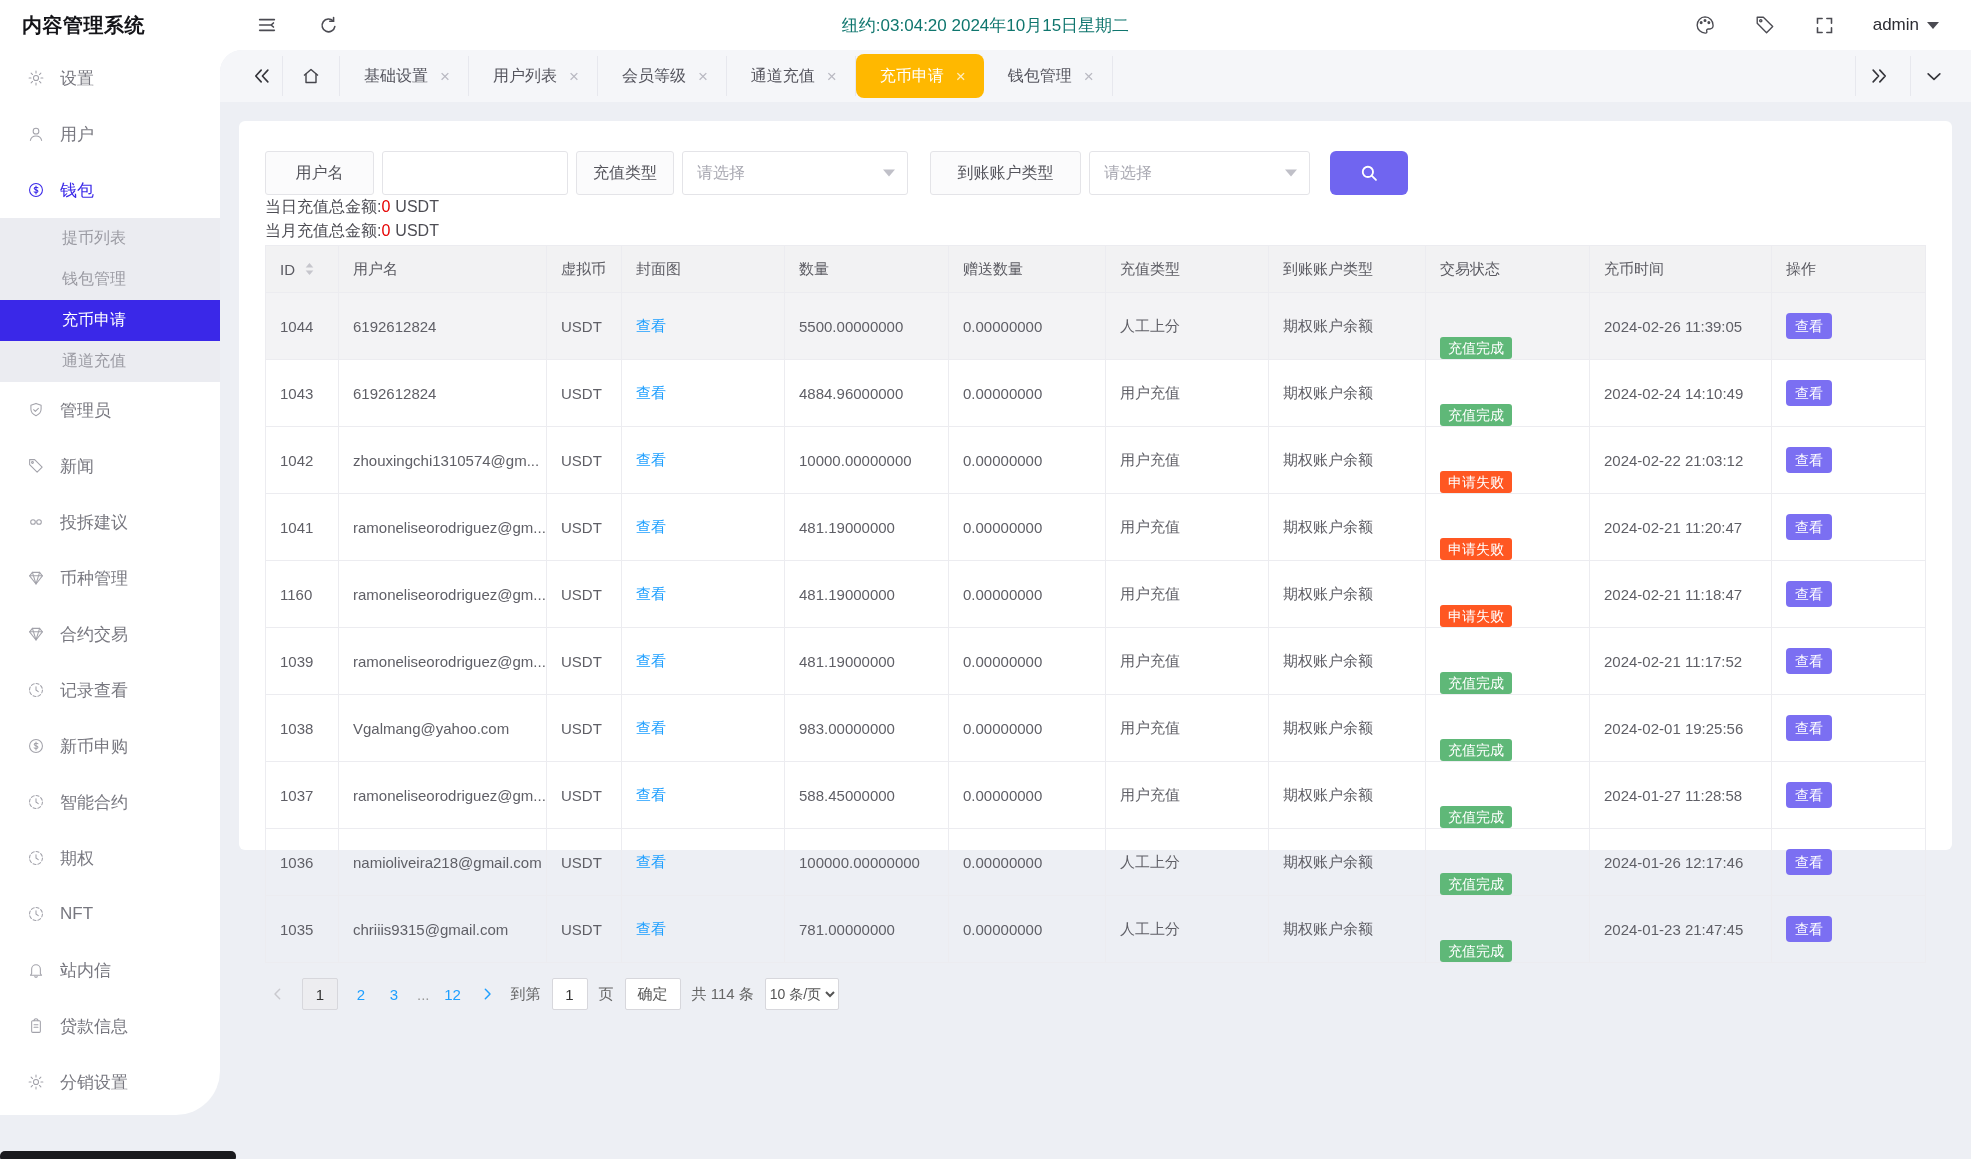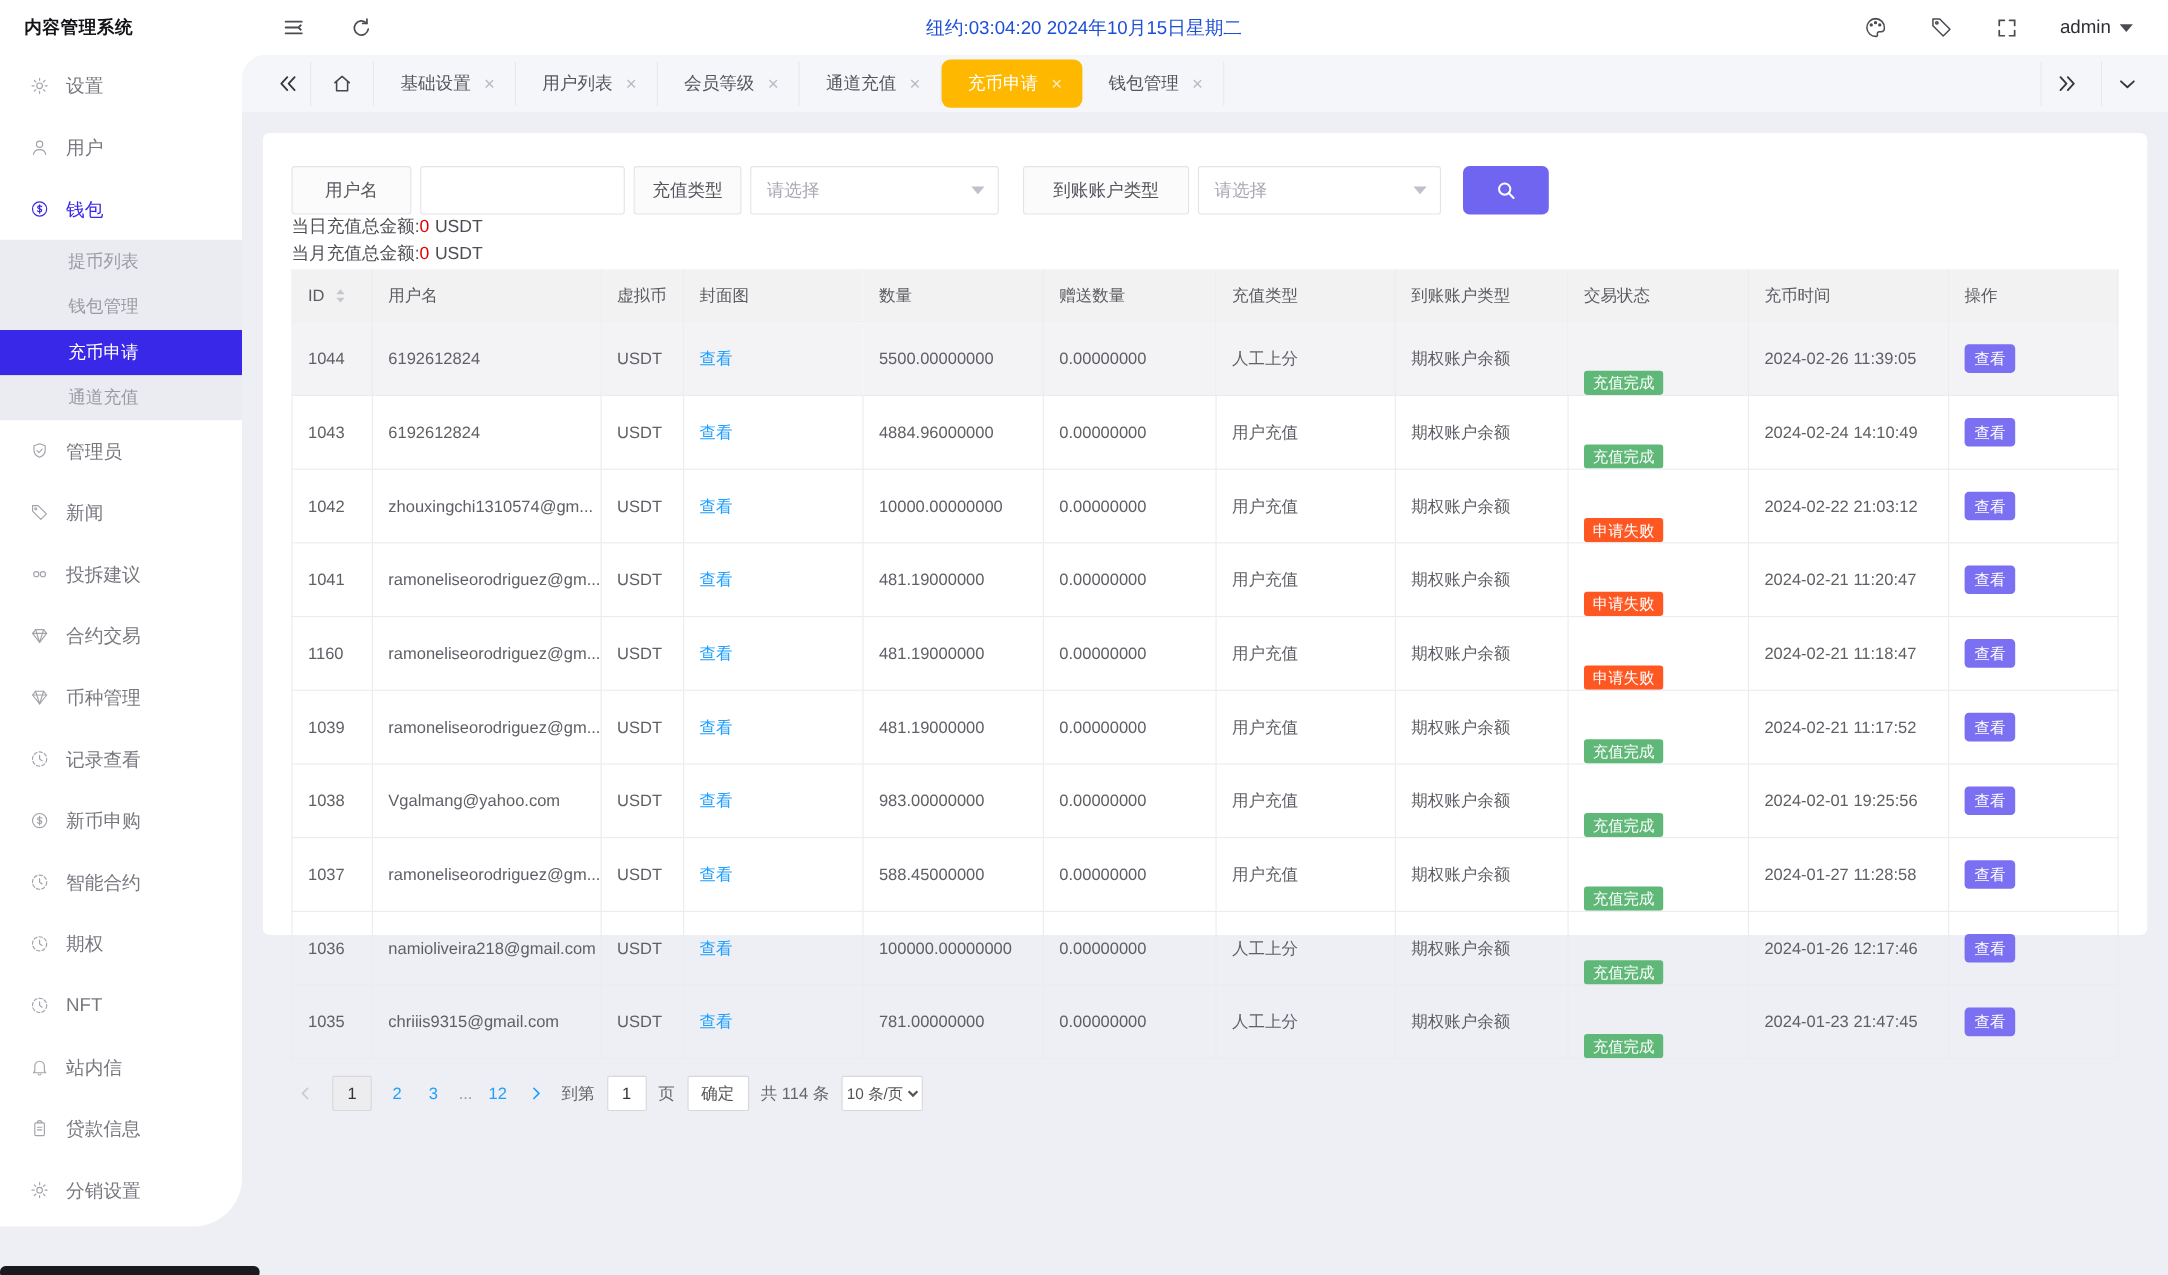--- a/index.html
+++ b/index.html
@@ -4,25 +4,25 @@
 <style>
   html,body{margin:0;padding:0;}
   body{
     width:1971px;height:1159px;position:relative;overflow:hidden;
     background:#edeff4;
     font-family:"Liberation Sans","DejaVu Sans",sans-serif;
     color:#333;
   }
   
   .header{position:absolute;left:0;top:0;width:100%;height:50px;background:#fff;z-index:6;display:flex;align-items:center;}
-  .logo{width:220px;box-sizing:border-box;padding-left:22px;font-size:16px;font-weight:700;color:#141418;letter-spacing:.5px;}
+  .logo{width:220px;box-sizing:border-box;padding-left:22px;font-size:20px;font-weight:700;color:#141418;letter-spacing:.5px;}
   .hdr-left{display:flex;align-items:center;gap:40px;margin-left:36px;}
   .hbtn{display:inline-flex;align-items:center;justify-content:center;color:#4b4b52;cursor:pointer;}
   .hbtn svg{display:block;}
-  .clock{position:absolute;left:50%;transform:translateX(-50%);font-size:17px;color:#1d4ed8;white-space:nowrap;}
+  .clock{position:absolute;left:50%;transform:translateX(-50%);font-size:17px;color:#0f766e;white-space:nowrap;}
   .hdr-right{margin-left:auto;display:flex;align-items:center;gap:38px;padding-right:32px;color:#3c3c42;}
   .admin-wrap{display:flex;align-items:center;gap:8px;font-size:17px;color:#2d2d33;cursor:pointer;}
   .caret{width:0;height:0;border-left:6px solid transparent;border-right:6px solid transparent;border-top:7px solid #4b4b52;display:inline-block;}
   
   .sidebar{position:absolute;left:0;top:0;width:220px;height:1115px;background:#fff;z-index:5;padding-top:50px;box-sizing:border-box;border-bottom-right-radius:44px;}
   .menu-item{height:56px;display:flex;align-items:center;gap:15px;padding-left:27px;font-size:17px;color:#77777f;cursor:pointer;}
   .menu-item .mi-icon{color:#a2a2aa;display:inline-flex;}
   .menu-item.parent-active{color:var(--accent,#3a28e8);}
   .menu-item.parent-active .mi-icon{color:var(--accent,#3a28e8);}
   .submenu{background:#ebecf1;}
@@ -190,30 +190,30 @@
         </span>
         <span class="mi-label">投拆建议</span>
       </div>
       <div class="menu-item">
         <span class="mi-icon">
           <svg viewBox="0 0 24 24" width="18" height="18" fill="none" stroke="currentColor" stroke-width="1.4" stroke-linecap="round" stroke-linejoin="round">
             <path d="M7.2 4.5h9.6l3.7 4.6L12 20 3.5 9.1z"></path>
             <path d="M3.5 9.1h17M7.2 4.5L12 20M16.8 4.5L12 20"></path>
           </svg>
         </span>
-        <span class="mi-label">合约交易</span>
+        <span class="mi-label">币种管理</span>
       </div>
       <div class="menu-item">
         <span class="mi-icon">
           <svg viewBox="0 0 24 24" width="18" height="18" fill="none" stroke="currentColor" stroke-width="1.4" stroke-linecap="round" stroke-linejoin="round">
             <path d="M7.2 4.5h9.6l3.7 4.6L12 20 3.5 9.1z"></path>
             <path d="M3.5 9.1h17M7.2 4.5L12 20M16.8 4.5L12 20"></path>
           </svg>
         </span>
-        <span class="mi-label">币种管理</span>
+        <span class="mi-label">合约交易</span>
       </div>
       <div class="menu-item">
         <span class="mi-icon">
           <svg viewBox="0 0 24 24" width="18" height="18" fill="none" stroke="currentColor" stroke-width="1.4" stroke-linecap="round" stroke-linejoin="round">
             <circle cx="12" cy="12" r="8.6" stroke-dasharray="4 2.6"></circle>
             <path d="M12 7.6V12l3 2.2"></path>
           </svg>
         </span>
         <span class="mi-label">记录查看</span>
       </div>

